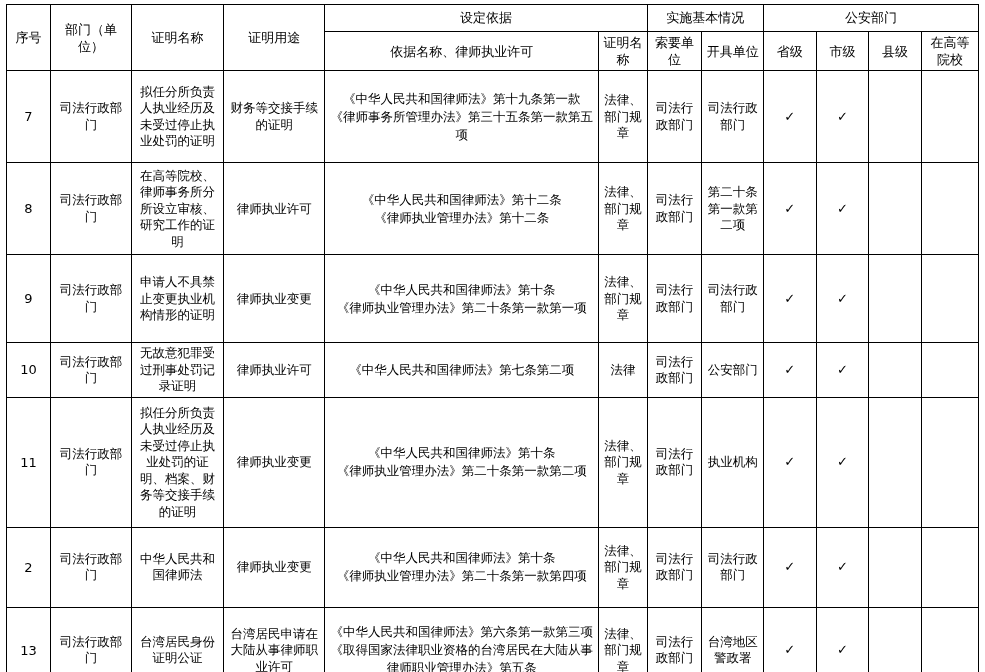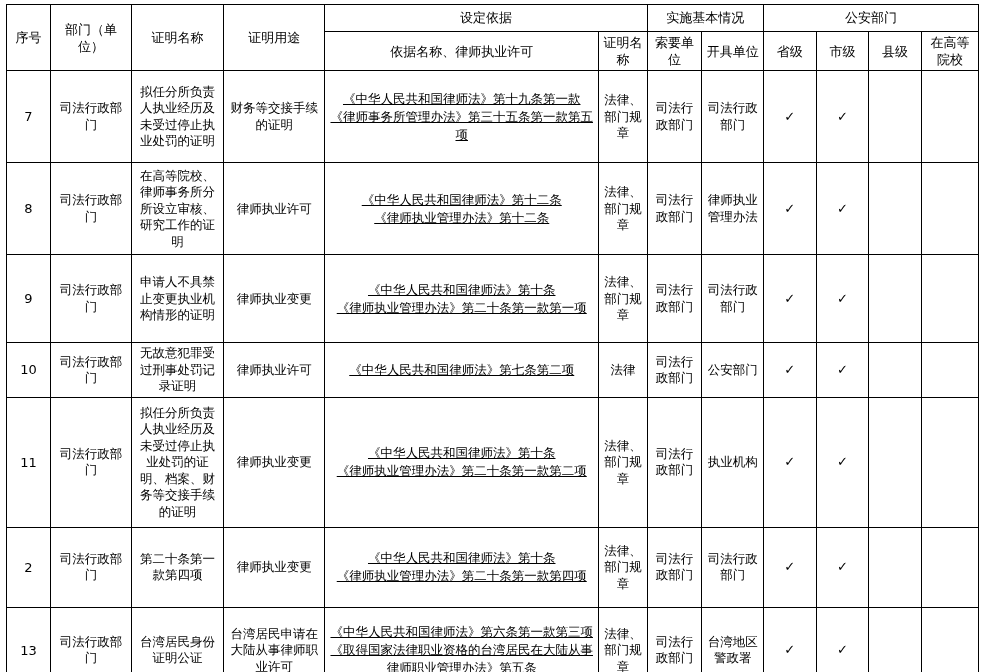--- a/index.html
+++ b/index.html
@@ -61,21 +61,20 @@
 
   td.left-text {
     text-align: left;
     vertical-align: middle;
   }
   td.basis-cell {
     text-align: left;
     vertical-align: middle;
     padding-left: 6px;
     line-height: 1.45;
-    text-decoration: underline;
   }
   td.seq-cell {
     font-size: 13px;
   }
   .check {
     display: inline-block;
     font-size: 13px;
     line-height: 1;
     color: #000;
   }
@@ -136,21 +135,21 @@
           <td></td>
         </tr>
         <tr style="height: 92px;">
           <td class="seq-cell">8</td>
           <td class="left-text">司法行政部门</td>
           <td class="left-text">在高等院校、律师事务所分所设立审核、研究工作的证明</td>
           <td class="left-text">律师执业许可</td>
           <td class="basis-cell">《中华人民共和国律师法》第十二条<br>《律师执业管理办法》第十二条</td>
           <td class="left-text">法律、部门规章</td>
           <td class="left-text">司法行政部门</td>
-          <td class="left-text">律师执业管理办法</td>
+          <td class="left-text">第二十条第一款第二项</td>
           <td><span class="check">✓</span></td>
           <td><span class="check">✓</span></td>
           <td></td>
           <td></td>
         </tr>
         <tr style="height: 88px;">
           <td class="seq-cell">9</td>
           <td class="left-text">司法行政部门</td>
           <td class="left-text">申请人不具禁止变更执业机构情形的证明</td>
           <td class="left-text">律师执业变更</td>
@@ -187,21 +186,21 @@
           <td class="left-text">司法行政部门</td>
           <td class="left-text">执业机构</td>
           <td><span class="check">✓</span></td>
           <td><span class="check">✓</span></td>
           <td></td>
           <td></td>
         </tr>
         <tr style="height: 80px;">
           <td class="seq-cell">2</td>
           <td class="left-text">司法行政部门</td>
-          <td class="left-text">第二十条第一款第四项</td>
+          <td class="left-text">中华人民共和国律师法</td>
           <td class="left-text">律师执业变更</td>
           <td class="basis-cell">《中华人民共和国律师法》第十条<br>《律师执业管理办法》第二十条第一款第四项</td>
           <td class="left-text">法律、部门规章</td>
           <td class="left-text">司法行政部门</td>
           <td class="left-text">司法行政部门</td>
           <td><span class="check">✓</span></td>
           <td><span class="check">✓</span></td>
           <td></td>
           <td></td>
         </tr>

